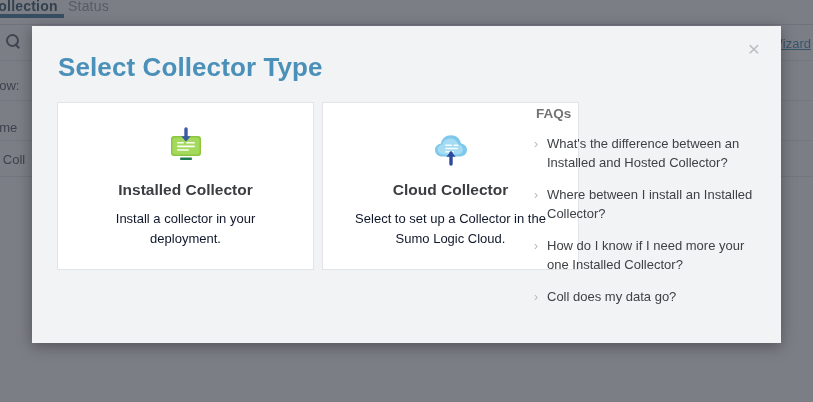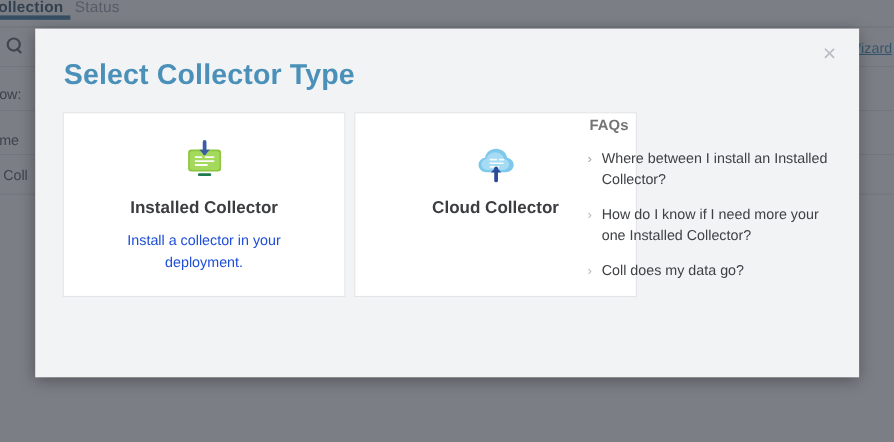--- a/index.html
+++ b/index.html
@@ -171,21 +171,21 @@
     font-size: 15.5px;
     font-weight: bold;
     color: #3b3d40;
   }
   .card-desc {
     position: absolute;
     left: 24px; right: 24px;
     top: 106px;
     font-size: 13px;
     line-height: 20px;
-    color: #1d4ed8;
+    color: #0f172a;
   }
 
   
   #faqs {
     position: absolute;
     left: 501px;
     top: 80px;
     width: 230px;
   }
   #faqs-heading {
@@ -283,28 +283,30 @@
                    C31.9 19 33.9 21.1 33.9 23.6 C33.9 26.4 31.3 28.6 28 28.6 Z" fill="#a5dcf4"></path>
           <rect x="16" y="18.4" width="7" height="1.5" rx=".75" fill="#ffffff" opacity=".9"></rect>
           <rect x="24.5" y="18.4" width="5" height="1.5" rx=".75" fill="#ffffff" opacity=".9"></rect>
           <rect x="16" y="21.7" width="13" height="1.5" rx=".75" fill="#ffffff" opacity=".9"></rect>
           <rect x="16" y="25" width="9" height="1.5" rx=".75" fill="#ffffff" opacity=".9"></rect>
           <path d="M22 38 L22 27" stroke="#2b4a9b" stroke-width="3.4" stroke-linecap="round"></path>
           <path d="M17.3 30.8 L22 25.6 L26.7 30.8 Z" fill="#2b4a9b"></path>
         </svg>
       </div>
       <div class="card-title">Cloud Collector</div>
+      <div class="card-desc">Select to set up a Collector in the Sumo Logic Cloud.</div>
     </div>
   </div>
 
   <div id="faqs">
     <div id="faqs-heading">FAQs</div>
 
     <div class="faq-item">
       <span class="faq-chevron">›</span>
+      <span>What's the difference between an Installed and Hosted Collector?</span>
     </div>
 
     <div class="faq-item">
       <span class="faq-chevron">›</span>
       <span>Where between I install an Installed Collector?</span>
     </div>
 
     <div class="faq-item">
       <span class="faq-chevron">›</span>
       <span>How do I know if I need more your one Installed Collector?</span>

